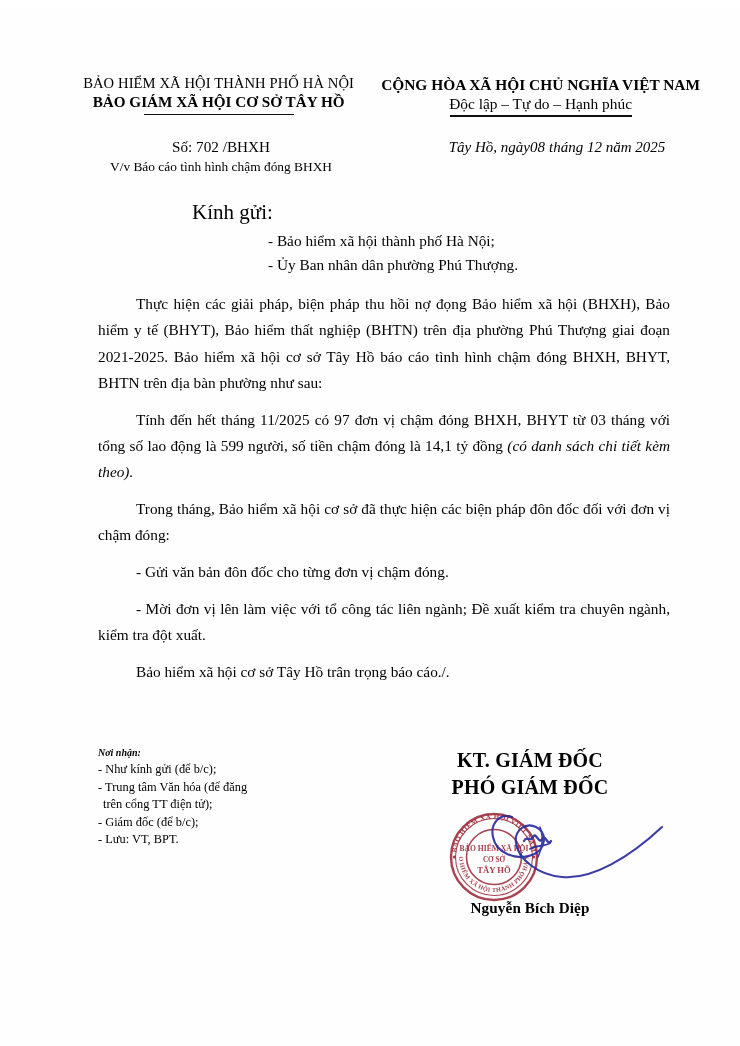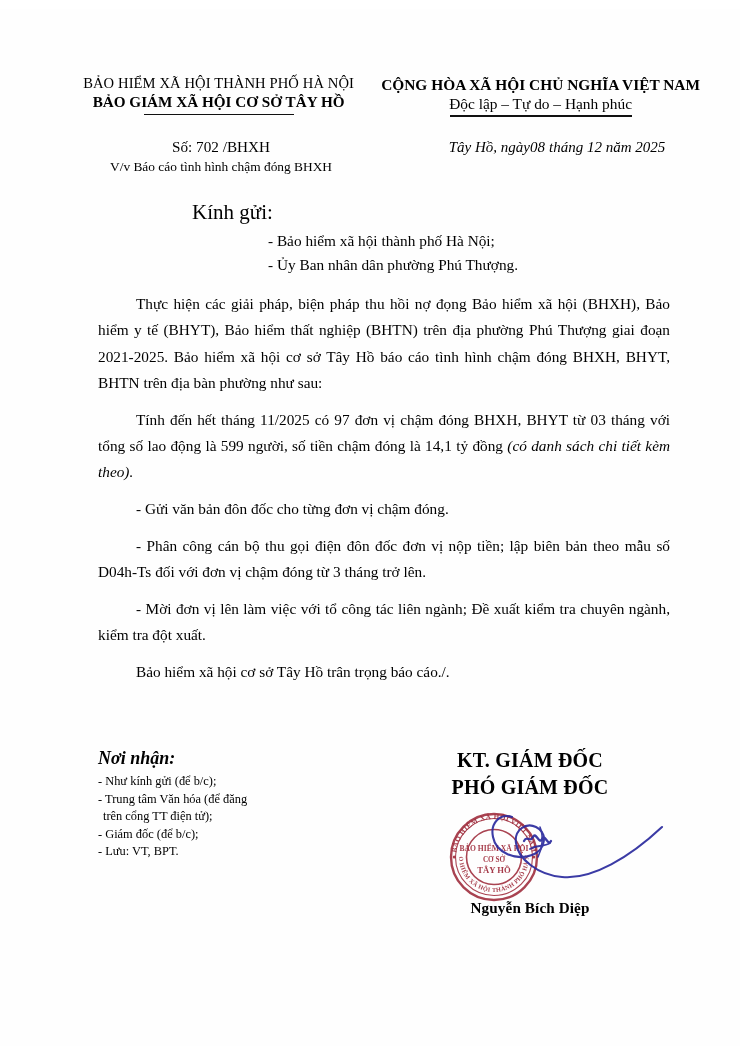--- a/index.html
+++ b/index.html
@@ -178,21 +178,21 @@
     top: 736px;
     left: 98px;
     right: 48px;
     display: flex;
     align-items: flex-start;
   }
   .recipients {
     width: 270px;
   }
   .recipients-title {
-    font-size: 18px;
+    font-size: 10px;
     font-weight: bold;
     font-style: italic;
     line-height: 1.5;
     margin-bottom: 1px;
   }
   .recipients-item {
     font-size: 12.4px;
     line-height: 1.42;
     white-space: nowrap;
   }
@@ -273,23 +273,23 @@
     <div class="kinhgui-label">Kính gửi:</div>
     <div class="kinhgui-item">- Bảo hiểm xã hội thành phố Hà Nội;</div>
     <div class="kinhgui-item">- Ủy Ban nhân dân phường Phú Thượng.</div>
   </div>
 
   <div class="body-block">
     <p class="para">Thực hiện các giải pháp, biện pháp thu hồi nợ đọng Bảo hiểm xã hội (BHXH), Bảo hiểm y tế (BHYT), Bảo hiểm thất nghiệp (BHTN) trên địa phường Phú Thượng giai đoạn 2021-2025. Bảo hiểm xã hội cơ sở Tây Hồ báo cáo tình hình chậm đóng BHXH, BHYT, BHTN trên địa bàn phường như sau:</p>
 
     <p class="para"><span>Tính đến hết tháng 11/2025 có 97 đơn vị chậm đóng BHXH, BHYT từ 03 tháng với tổng số lao động là 599 người, số tiền chậm đóng là 14,1 tỷ đồng </span><span class="it">(có danh sách chi tiết kèm theo).</span></p>
 
+    <p class="para">Trong tháng, Bảo hiểm xã hội cơ sở đã thực hiện các biện pháp đôn đốc đối với đơn vị chậm đóng:</p>
 
     <p class="bullet">- Gửi văn bản đôn đốc cho từng đơn vị chậm đóng.</p>
-    <p class="bullet">- Phân công cán bộ thu gọi điện đôn đốc đơn vị nộp tiền; lập biên bản theo mẫu số D04h-Ts đối với đơn vị chậm đóng từ 3 tháng trở lên.</p>
     <p class="bullet">- Mời đơn vị lên làm việc với tổ công tác liên ngành; Đề xuất kiểm tra chuyên ngành, kiểm tra đột xuất.</p>
 
     <p class="closing">Bảo hiểm xã hội cơ sở Tây Hồ trân trọng báo cáo./.</p>
   </div>
 
   <div class="footer">
 
     <div class="recipients">
       <div class="recipients-title">Nơi nhận:</div>
       <div class="recipients-item">- Như kính gửi (để b/c);</div>

